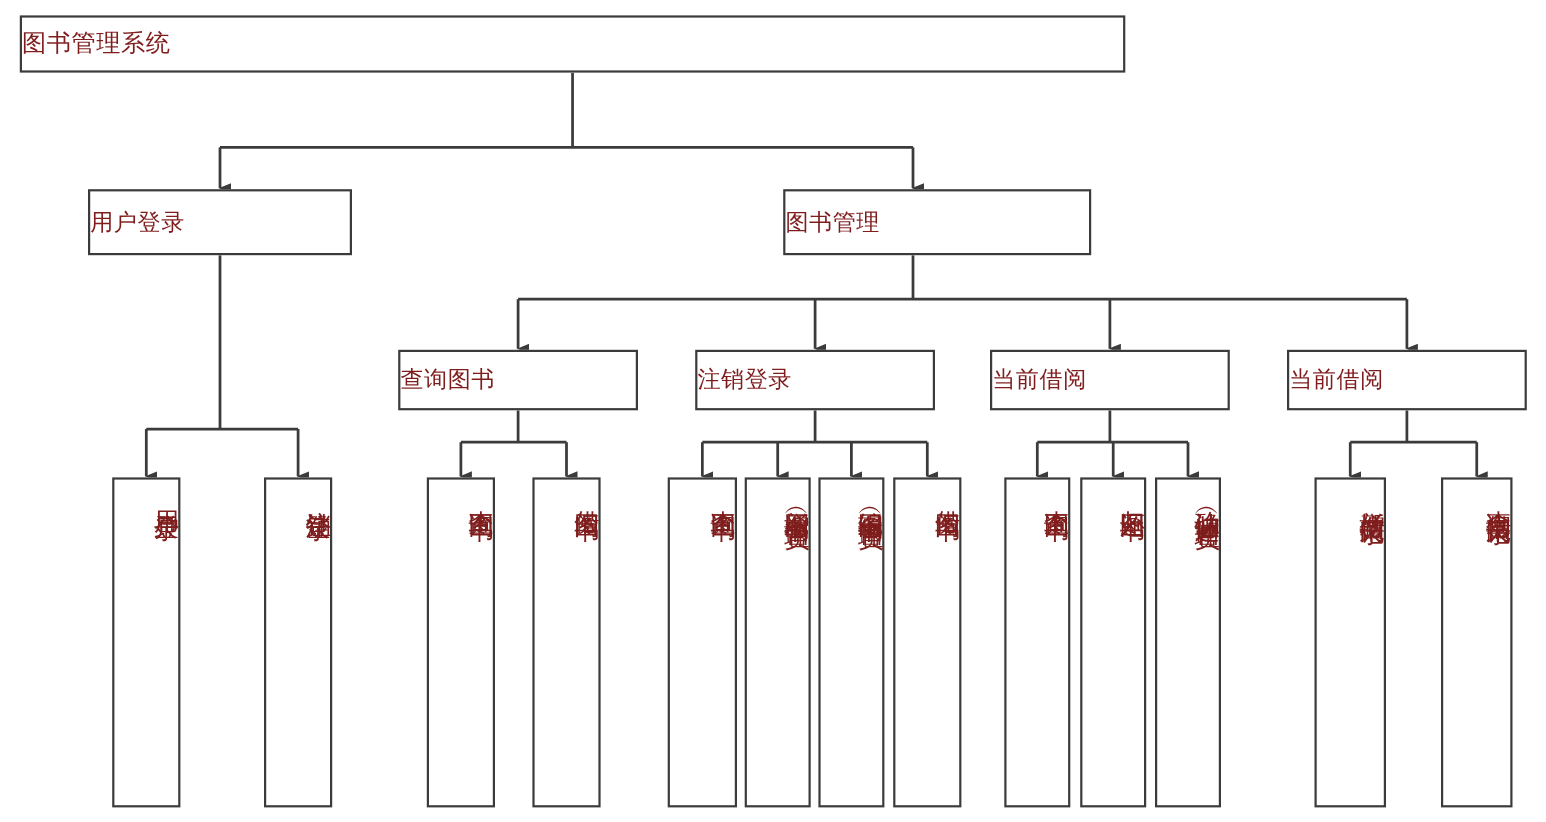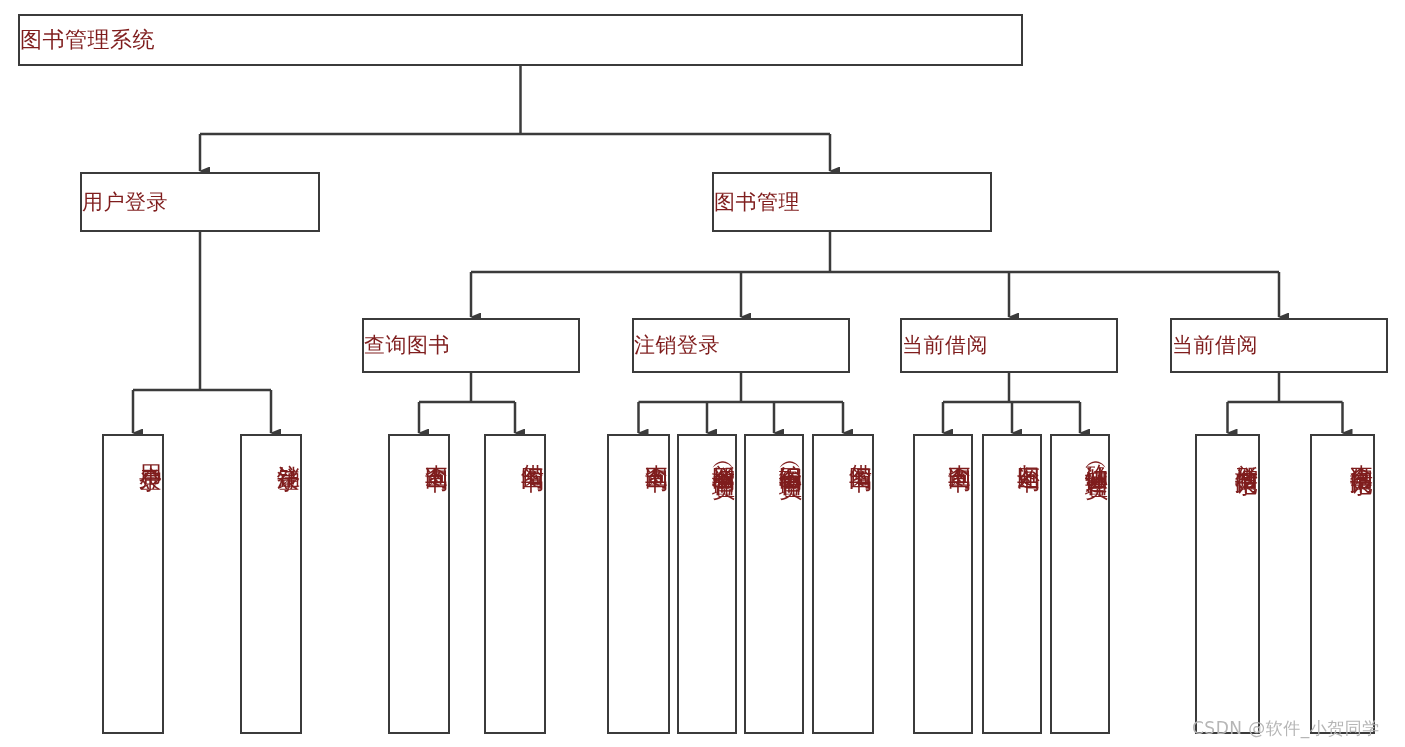--- a/index.html
+++ b/index.html
@@ -172,14 +172,13 @@
         <span class="label">确认归还（管理员）</span>
       </div>
       <div class="node vertical" style="left: 1195px; top: 434px; width: 65px; height: 300px;">
         <span class="label">新增借阅记录</span>
       </div>
       <div class="node vertical" style="left: 1310px; top: 434px; width: 65px; height: 300px;">
         <span class="label">查询借阅记录</span>
       </div>
     </div>
 
-  <div class="watermark" style="left: 1192px; top: 717px;">CSDN @软件_小贺同学</div>
 </div>
 
 </body></html>

